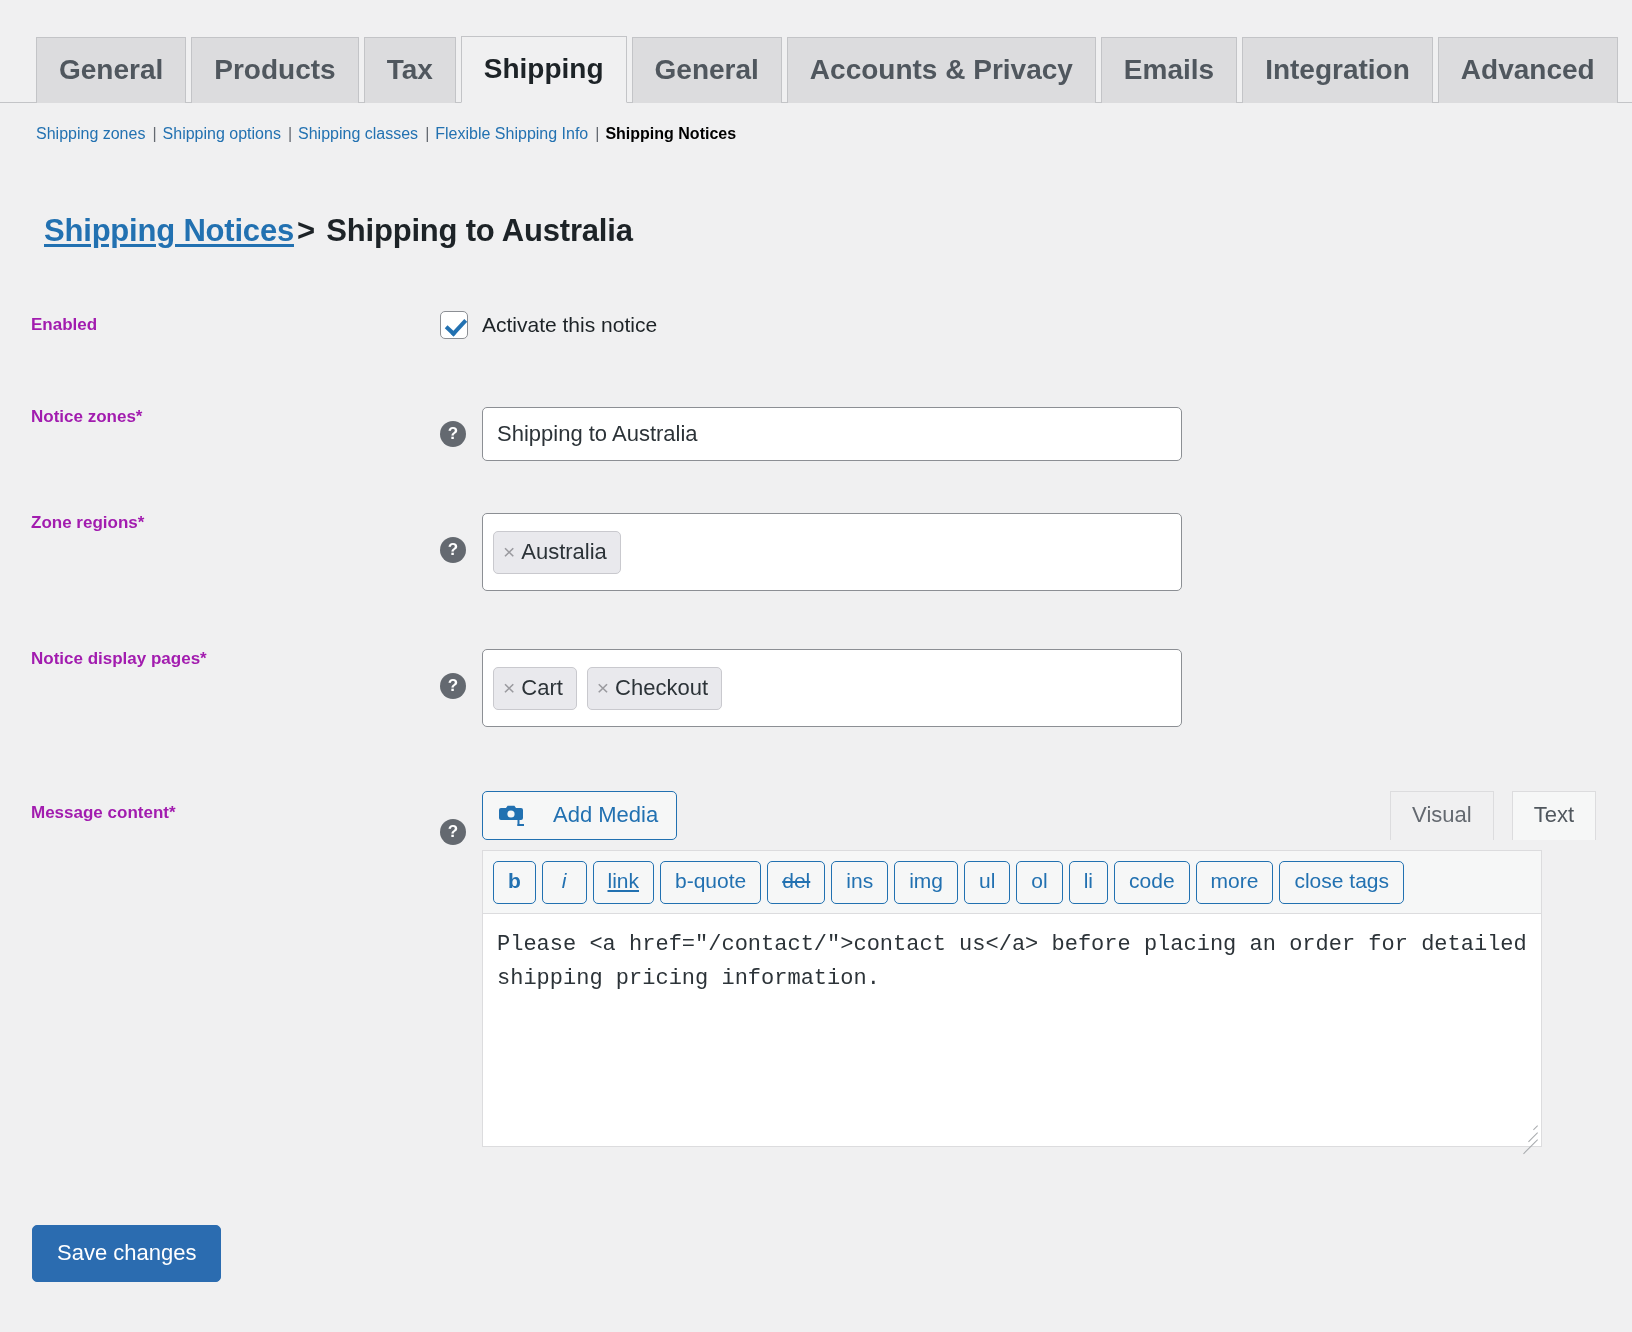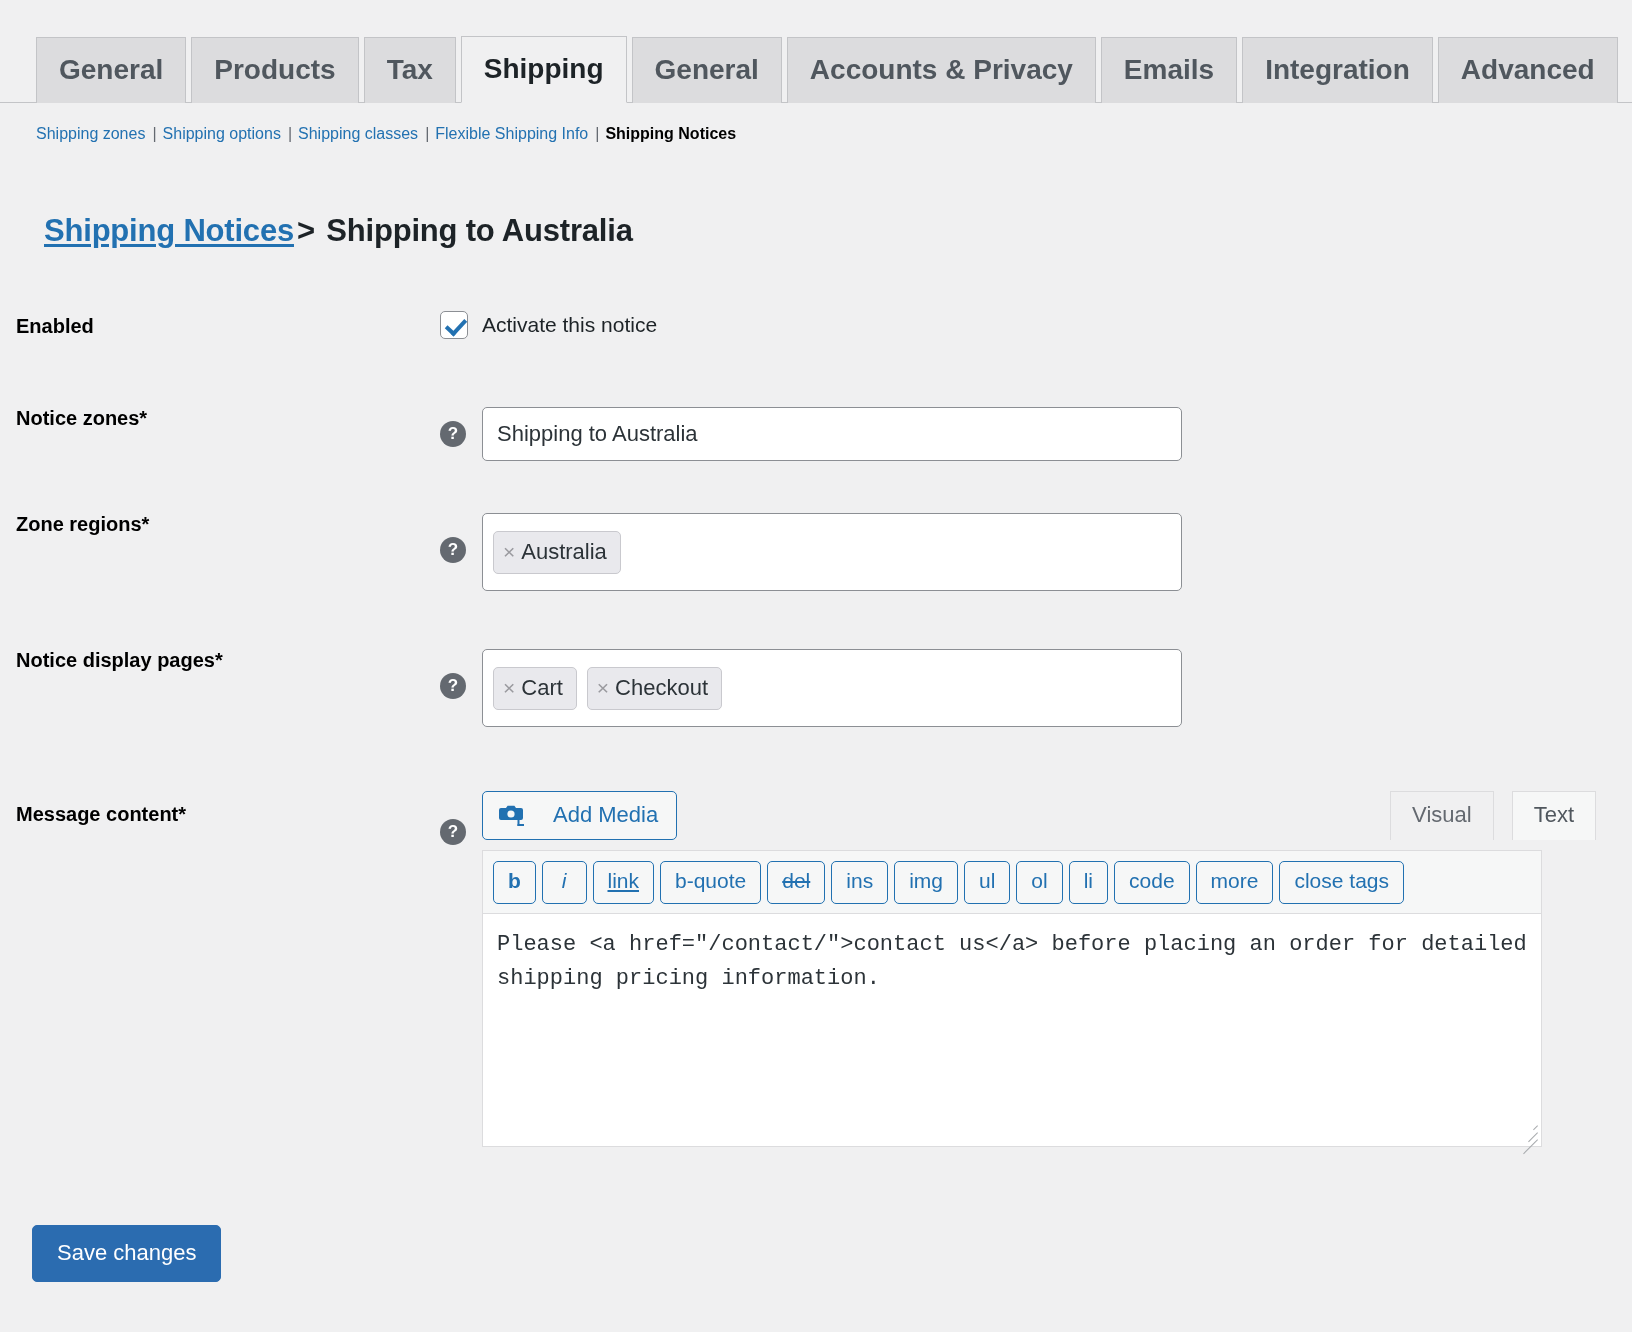--- a/index.html
+++ b/index.html
@@ -84,24 +84,24 @@
     cursor: pointer;
   }
   h2.page-title .crumb-sep { color: #1d2327; margin: 0 3px; }
 
   
   .form-table { margin-top: 62px; width: 100%; }
   .form-row { display: flex; align-items: flex-start; }
   .form-row .th {
     width: 440px;
     min-width: 440px;
-    padding-left: 16px;
-    font-size: 20px;
+    padding-left: 31px;
+    font-size: 17px;
     font-weight: bold;
-    color: #000000;
+    color: #a21caf;
   }
   .form-row .td { flex: 1; position: relative; padding-right: 36px; }
 
   .row-enabled { margin-bottom: 68px; }
   .row-enabled .th { padding-top: 4px; }
 
   .checkbox-line { display: flex; align-items: center; gap: 14px; }
   .wc-checkbox {
     width: 28px; height: 28px;
     border: 1px solid #8c8f94;

